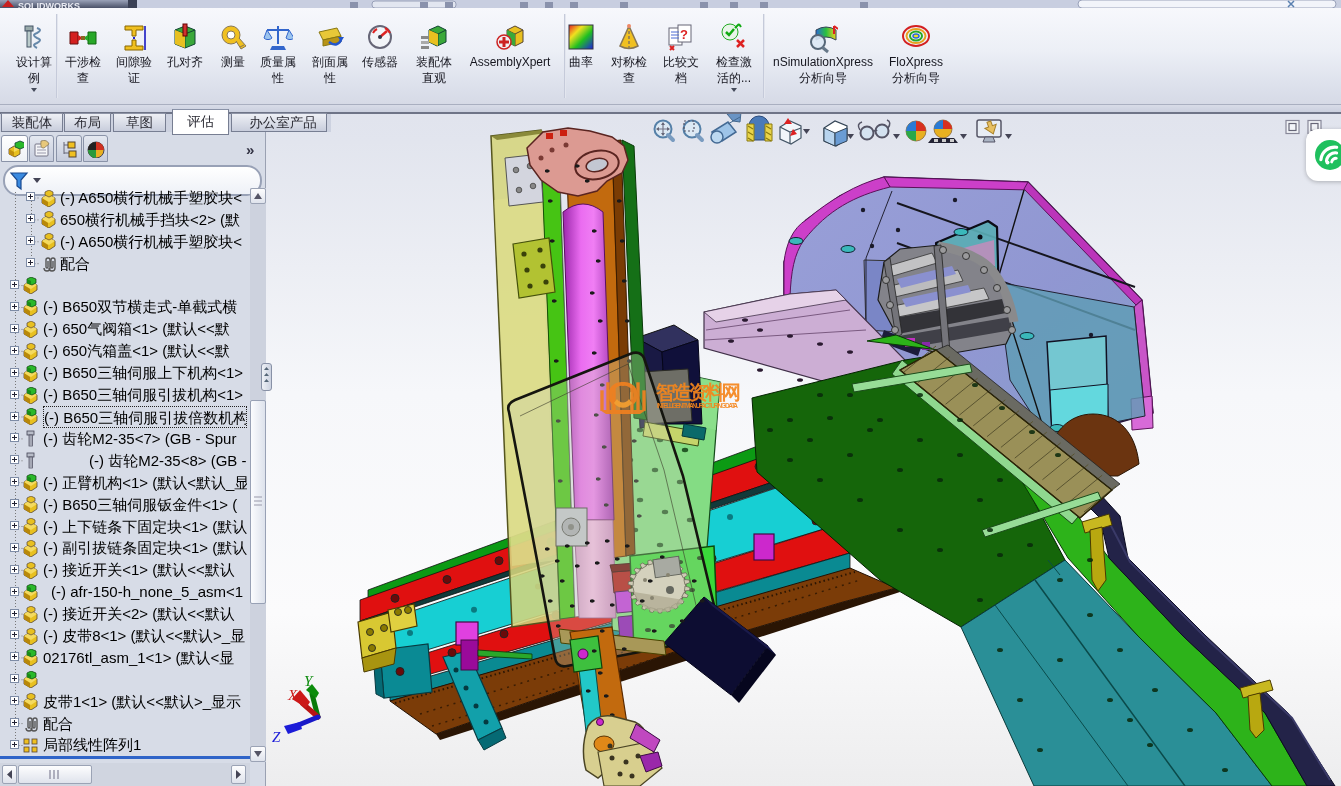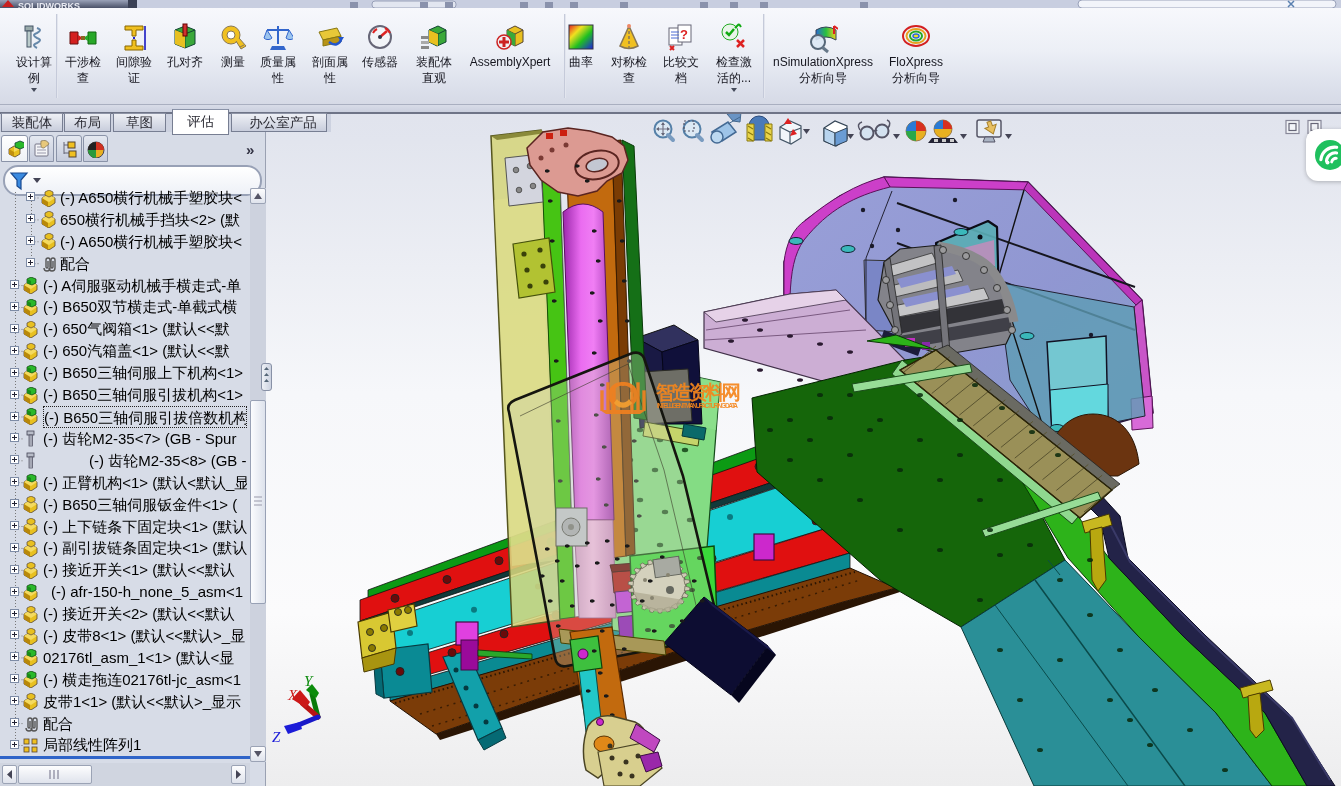--- a/index.html
+++ b/index.html
@@ -752,21 +752,20 @@
           <i></i>
           <b></b>
         </div>
         <svg width="17" height="17" viewBox="0 0 17 17" style="position:absolute;left:22px;top:163px">
           <path d="M2,8 l6,-4 l7,4 l0,5 l-6,4 l-7,-4 Z" fill="#e8c020" stroke="#543" stroke-width="0.8"></path>
           <path d="M2,8 l6,4 l0,5 l-6,-4 Z" fill="#b8880a"></path>
           <path d="M8,4 l7,4 l-6,4 l-7,-4 Z" fill="#f4da60"></path>
           <path d="M5,2 l4,-2 l5,2 l0,4 l-4,2 l-5,-2 Z" fill="#2ab82a" stroke="#0a3a0a" stroke-width="0.7"></path>
           <path d="M5,2 l4,2 l0,4 l-4,-2 Z" fill="#1a8a1a"></path>
         </svg>
-        <div class="trow" style="left:43px;top:161px;width:204px;overflow:hidden;">(-) A伺服驱动机械手横走式-单</div>
         <div class="ebox" style="left:10px;top:188px;">
           <i></i>
           <b></b>
         </div>
         <svg width="17" height="17" viewBox="0 0 17 17" style="position:absolute;left:22px;top:185px">
           <path d="M2,8 l6,-4 l7,4 l0,5 l-6,4 l-7,-4 Z" fill="#e8c020" stroke="#543" stroke-width="0.8"></path>
           <path d="M2,8 l6,4 l0,5 l-6,-4 Z" fill="#b8880a"></path>
           <path d="M8,4 l7,4 l-6,4 l-7,-4 Z" fill="#f4da60"></path>
           <path d="M5,2 l4,-2 l5,2 l0,4 l-4,2 l-5,-2 Z" fill="#2ab82a" stroke="#0a3a0a" stroke-width="0.7"></path>
           <path d="M5,2 l4,2 l0,4 l-4,-2 Z" fill="#1a8a1a"></path>
@@ -956,21 +955,20 @@
           <i></i>
           <b></b>
         </div>
         <svg width="17" height="17" viewBox="0 0 17 17" style="position:absolute;left:22px;top:557px">
           <path d="M2,8 l6,-4 l7,4 l0,5 l-6,4 l-7,-4 Z" fill="#e8c020" stroke="#543" stroke-width="0.8"></path>
           <path d="M2,8 l6,4 l0,5 l-6,-4 Z" fill="#b8880a"></path>
           <path d="M8,4 l7,4 l-6,4 l-7,-4 Z" fill="#f4da60"></path>
           <path d="M5,2 l4,-2 l5,2 l0,4 l-4,2 l-5,-2 Z" fill="#2ab82a" stroke="#0a3a0a" stroke-width="0.7"></path>
           <path d="M5,2 l4,2 l0,4 l-4,-2 Z" fill="#1a8a1a"></path>
         </svg>
-        <div class="trow" style="left:43px;top:555px;width:204px;overflow:hidden;">(-) 横走拖连02176tl-jc_asm&lt;1</div>
         <div class="ebox" style="left:10px;top:582px;">
           <i></i>
           <b></b>
         </div>
         <svg width="17" height="17" viewBox="0 0 17 17" style="position:absolute;left:22px;top:579px">
           <path d="M2,8 l6,-4 l7,4 l0,5 l-6,4 l-7,-4 Z" fill="#e8c020" stroke="#543" stroke-width="0.8"></path>
           <path d="M2,8 l6,4 l0,5 l-6,-4 Z" fill="#b8880a"></path>
           <path d="M8,4 l7,4 l-6,4 l-7,-4 Z" fill="#f4da60"></path>
           <path d="M5,2 l4,-2 l4,2 l0,3 l-4,2 l-4,-2 Z" fill="#e8c020" stroke="#543" stroke-width="0.7"></path>
         </svg>

